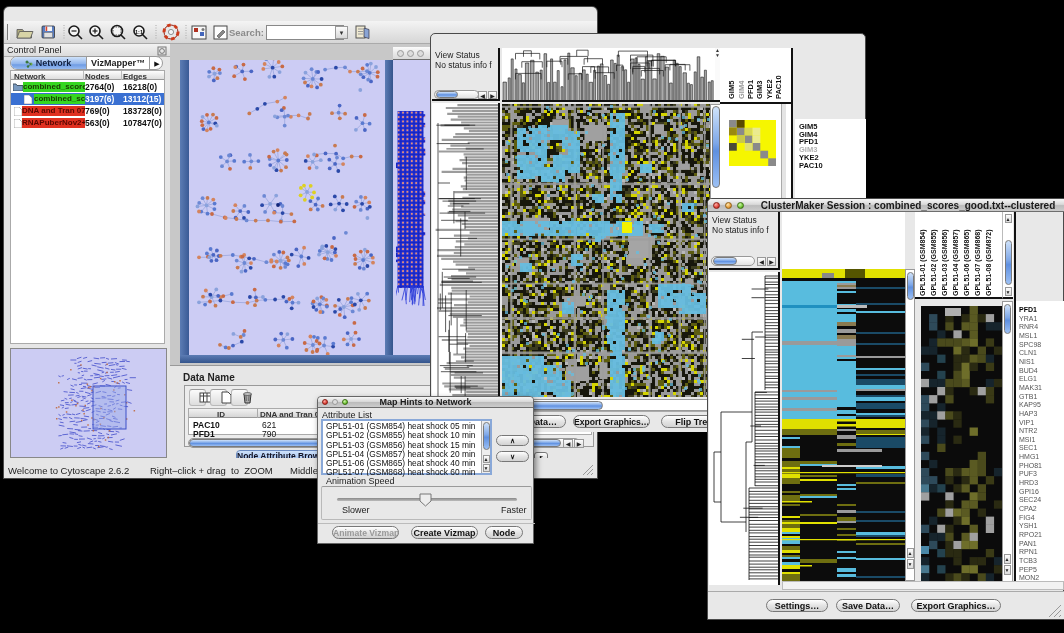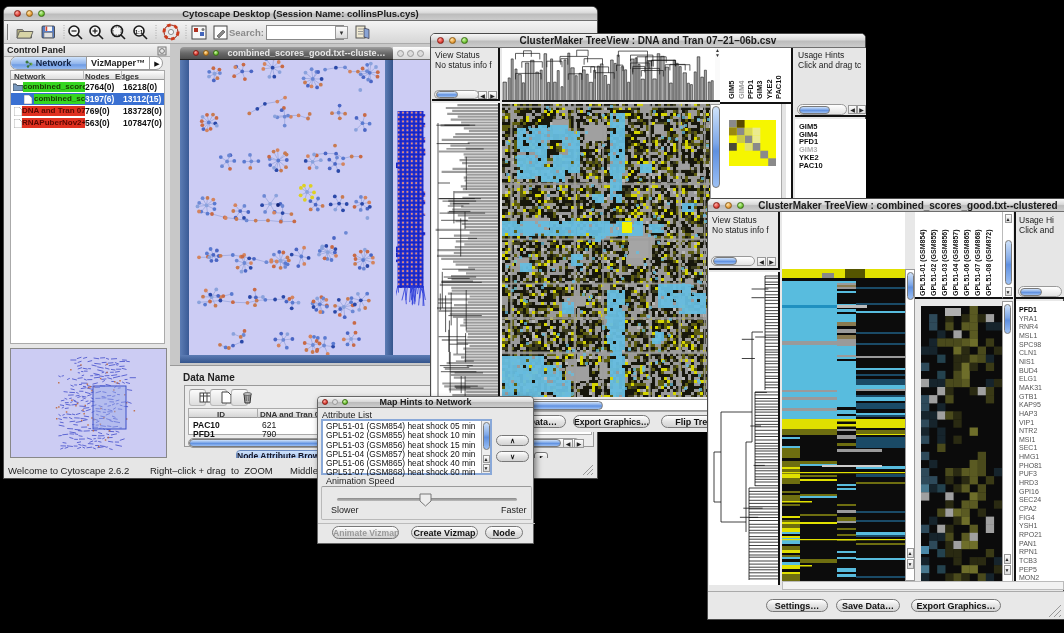--- a/index.html
+++ b/index.html
@@ -16,26 +16,20 @@
 .btn{position:absolute;white-space:nowrap;overflow:hidden;background:linear-gradient(#ffffff,#e4e4e4 50%,#d2d2d2);border:1px solid #777;border-radius:9px;font-weight:bold;color:#111;text-align:center}
 .arrbtn{position:absolute;background:linear-gradient(#fdfdfd,#dcdcdc);border:1px solid #999;font-size:6px;color:#222;text-align:center;line-height:8px}
 .etch{border:1px solid #b9b9b9;border-top-color:#9a9a9a;border-radius:3px}
 .lbl{position:absolute;white-space:nowrap}
 svg{position:absolute}
 </style></head>
 <body>
 
 <div class="ab" style="left:4px;top:7px;width:593px;height:471px;background:#e8e8e8;border-radius:5px 5px 0 0;box-shadow:0 0 0 1px #4a4a4a">
 
-  <div class="ab tb" style="left:0;top:0;width:593px;height:14px;border-radius:5px 5px 0 0">
-    <div class="tl r" style="left:10px"></div>
-      <div class="tl y" style="left:22px"></div>
-      <div class="tl g" style="left:34px"></div>
-    <div class="ttl" style="font-size:9.5px;line-height:14px">Cytoscape Desktop (Session Name: collinsPlus.cys)</div>
-  </div>
 
   <div class="ab" style="left:0;top:14px;width:593px;height:23px;background:linear-gradient(#f4f4f4,#d6d6d6);border-bottom:1px solid #aaa">
     <div class="ab" style="left:3px;top:3px;width:1px;height:16px;background:#999;border-right:2px solid #eee;border-left:1px solid #777"></div>
     <svg style="left:10px;top:2px" width="355" height="20" viewBox="0 0 355 20">
 
       <path d="M3 15 V6.5 h5.5 l1.5 2 h7.5 V15 z" fill="#b0ac80" stroke="#555" stroke-width="0.8"></path>
       <path d="M3 15 l2.5 -6.5 h13.5 l-2.5 6.5 z" fill="#d8d4a6" stroke="#555" stroke-width="0.8"></path>
 
       <rect x="28" y="3" width="12.5" height="12" rx="1" fill="#5a7ec2" stroke="#333" stroke-width="0.8"></rect>
         <rect x="31" y="3.5" width="7" height="4.5" fill="#f6f6f6"></rect>
@@ -82,21 +76,21 @@
         <rect x="2" y="2" width="9" height="12" fill="#f0ead2" stroke="#555"></rect>
         <line x1="4" y1="5" x2="9" y2="5" stroke="#999"></line>
         <line x1="4" y1="7.5" x2="9" y2="7.5" stroke="#999"></line>
         <line x1="4" y1="10" x2="9" y2="10" stroke="#999"></line>
         <path d="M10 4 l5 1.5 v9 l-5 -1.5 z" fill="#8aa4d4" stroke="#334" stroke-width="0.7"></path>
       </svg>
   </div>
 
   <div class="ab" style="left:0;top:37px;width:166px;height:414px;background:#e6e6e6">
     <div class="ab" style="left:0;top:0;width:166px;height:13px;background:linear-gradient(#f2f2f2,#dcdcdc);border-bottom:1px solid #b0b0b0">
-      <div class="lbl" style="left:3px;top:1px;font-size:9px;font-weight:bold;color:#222">Control Panel</div>
+      <div class="lbl" style="left:3px;top:1px;font-size:9px;font-weight:normal;color:#222">Control Panel</div>
       <svg style="left:153px;top:2px" width="10" height="10" viewBox="0 0 10 10">
           <rect x="1" y="1" width="8" height="8" fill="none" stroke="#777"></rect>
           <circle cx="5" cy="5" r="2.4" fill="none" stroke="#777"></circle>
         </svg>
     </div>
 
     <div class="ab" style="left:6px;top:12px;width:153px;height:14px;background:#fff;border:1px solid #9a9a9a;border-radius:7px;overflow:hidden">
       <div class="ab" style="left:0;top:0;width:76px;height:14px;background:linear-gradient(#cfe2fa,#8fb4ec 50%,#6f9ce4 55%,#a8c8f6);border-right:1px solid #9a9a9a;text-align:center;font-size:9px;font-weight:bold;line-height:13px;color:#102040"><svg style="left:14px;top:3px" width="8" height="8" viewBox="0 0 8 8">
             <circle cx="2" cy="2" r="1.5" fill="#3a7a3a"></circle>
             <circle cx="6" cy="4" r="1.5" fill="#6aaa4a"></circle>
@@ -104,21 +98,21 @@
             <path d="M2 2 L6 4 L3 6.5" stroke="#3a6a3a" stroke-width="0.7" fill="none"></path>
           </svg><span style="margin-left:10px">Network</span></div>
       <div class="ab" style="left:76px;top:0;width:63px;height:14px;border-right:1px solid #9a9a9a;text-align:center;font-size:9px;font-weight:bold;line-height:13px;color:#222">VizMapper™</div>
       <div class="ab" style="left:139px;top:0;width:14px;height:14px;text-align:center;font-size:7px;line-height:13px;color:#111">▶</div>
     </div>
 
     <div class="ab" style="left:6px;top:26px;width:155px;height:274px;background:#fff;border:1px solid #aaa">
       <div class="ab" style="left:0;top:0;width:153px;height:9px;background:linear-gradient(#fdfdfd,#dedede);border-bottom:1px solid #999;font-size:8px;font-weight:bold;color:#333">
         <span class="lbl" style="left:3px;top:0.5px">Network</span>
           <span class="lbl" style="left:74px;top:0.5px">Nodes</span>
-          <span class="lbl" style="left:104px;top:0.5px">Edges</span>
+          <span class="lbl" style="left:112px;top:0.5px">Edges</span>
         <div class="ab" style="left:72px;top:0;width:1px;height:9px;background:#bbb"></div>
           <div class="ab" style="left:110px;top:0;width:1px;height:9px;background:#bbb"></div>
       </div>
 
       <div class="ab" style="left:0;top:10px;width:153px;height:12px;font-size:8.5px;font-weight:bold">
         <svg style="left:2px;top:2px" width="10" height="8" viewBox="0 0 10 8">
             <path d="M0 8 V1 h3 l1 1.5 h6 V8 z" fill="#7a9ac0" stroke="#456"></path>
           </svg>
         <span class="lbl" style="left:12px;top:1px;width:62px;height:10px;overflow:hidden;background:#35d621;color:#1a3a00;font-size:8px">combined_scores_</span>
         <span class="lbl" style="left:74px;top:1px;color:#111">2764(0)</span>
@@ -248,26 +242,20 @@
         <rect x="0.0" y="136.6" width="2.0" height="5.7" fill="url(#bb)"></rect>
         <rect x="0.0" y="149.6" width="2.0" height="2.5" fill="url(#bb)"></rect>
         <rect x="27.0" y="38.5" width="2.2" height="3.7" fill="url(#bb)"></rect>
         <path d="M17.9 176l-1.9 13.1M11.4 176l-1.5 14.2M16.8 176l2.3 15.5M26.1 176l2.0 19.9M19.1 176l-2.9 18.0M27.0 176l2.3 14.0M20.3 176l-2.5 17.6M16.5 176l-2.0 6.9M24.1 176l2.9 7.2M22.6 176l-1.1 8.1M8.9 176l1.4 18.2M2.2 176l0.3 6.6M20.4 176l-1.7 18.3M27.5 176l-0.5 20.0M9.4 176l-3.5 14.4M1.8 176l-2.6 11.7M17.5 176l-2.9 6.6M24.4 176l-1.8 19.4M25.2 176l-1.4 12.4M15.0 176l0.5 14.3M16.1 176l0.3 19.2M14.7 176l-1.0 16.1" stroke="#2838d8" stroke-width="0.8" fill="none"></path>
       </svg>
     </div>
   <div class="ab" style="left:0;top:308px;width:37px;height:8px;background:linear-gradient(#5c7cb4,#34548c)"></div>
 </div>
 
 <div class="ab" style="left:180px;top:47px;width:213px;height:316px">
-  <div class="ab tb" style="left:0;top:0;width:213px;height:13px;background:linear-gradient(#9e9e9e,#6a6a6a 50%,#4e4e4e);border-radius:4px 4px 0 0;border-bottom:1px solid #222">
-    <div class="tl r" style="left:13px;width:6px;height:6px;margin-top:-3px"></div>
-      <div class="tl y" style="left:23px;width:6px;height:6px;margin-top:-3px"></div>
-      <div class="tl g" style="left:33px;width:6px;height:6px;margin-top:-3px"></div>
-    <div class="ttl" style="font-size:9px;line-height:13px;color:#e8e8e8;padding-left:40px">combined_scores_good.txt--cluste…</div>
-  </div>
   <div class="ab" style="left:0;top:13px;width:9px;height:295px;background:linear-gradient(90deg,#5c7cb4,#3a5a96)"></div>
   <div class="ab" style="left:205px;top:13px;width:8px;height:295px;background:linear-gradient(90deg,#5c7cb4,#34548c)"></div>
   <div class="ab" style="left:0;top:308px;width:213px;height:8px;background:linear-gradient(#5c7cb4,#34548c)"></div>
   <div class="ab" style="left:9px;top:13px;width:196px;height:295px;background:#ccccf4;overflow:hidden">
     <svg width="196" height="295" viewBox="0 0 196 295" style="position:absolute;left:0;top:0">
         <path d="M25.6 13.7L30.9 13.1M25.6 13.7L28.4 18.2M25.6 13.7L24.8 20.4M25.6 13.7L20.0 16.6M25.6 13.7L20.2 11.8M25.6 13.7L24.4 8.2M25.6 13.7L30.4 9.6M53.2 11.4L62.3 11.3M53.2 11.4L55.9 19.1M53.2 11.4L45.2 16.2M53.2 11.4L47.2 6.6M53.2 11.4L54.5 4.6M83.6 7.7L93.3 6.4M83.6 7.7L90.6 12.1M83.6 7.7L85.3 16.7M83.6 7.7L80.4 16.8M83.6 7.7L74.3 8.9M83.6 7.7L75.6 4.0M83.6 7.7L77.2 -0.9M83.6 7.7L84.7 -1.6M83.6 7.7L89.7 2.0M123.8 18.9L132.6 19.0M123.8 18.9L131.8 24.7M123.8 18.9L128.1 27.4M123.8 18.9L122.5 26.4M123.8 18.9L118.9 25.7M123.8 18.9L116.0 22.5M123.8 18.9L114.6 18.3M123.8 18.9L116.5 12.7M123.8 18.9L122.6 9.2M123.8 18.9L127.4 11.8M123.8 18.9L129.2 12.0M136.1 9.6L146.9 7.7M146.9 7.7L156.0 7.3M156.0 7.3L161.0 11.6M161.0 11.6L168.9 11.6M168.9 11.6L178.1 11.2M180.7 12.8L188.8 12.2M180.7 12.8L188.5 16.7M180.7 12.8L182.0 21.4M180.7 12.8L179.2 19.7M180.7 12.8L174.4 17.2M180.7 12.8L171.7 14.3M180.7 12.8L173.6 8.5M180.7 12.8L178.2 4.8M180.7 12.8L181.8 3.6M180.7 12.8L187.0 7.0M19.8 62.4L26.3 63.3M19.8 62.4L27.8 65.7M19.8 62.4L21.6 68.8M19.8 62.4L17.9 70.3M19.8 62.4L14.4 69.1M19.8 62.4L13.3 65.2M19.8 62.4L12.8 61.2M19.8 62.4L13.6 56.8M19.8 62.4L18.0 54.8M19.8 62.4L24.0 54.6M19.8 62.4L27.5 57.9M60.3 53.4L68.3 48.8M68.3 48.8L75.9 43.8M75.9 43.8L88.3 41.6M88.3 41.6L96.1 37.6M95.7 56.7L101.9 56.8M95.7 56.7L95.7 65.6M95.7 56.7L88.3 57.3M95.7 56.7L94.9 47.9M120.7 53.9L119.0 58.5M119.0 58.5L109.6 55.4M109.6 55.4L99.0 55.6M99.0 55.6L85.9 56.3M149.6 52.7L156.1 53.7M149.6 52.7L150.8 58.3M149.6 52.7L143.0 53.2M149.6 52.7L150.6 45.6M173.5 63.2L180.6 63.7M173.5 63.2L175.9 70.0M173.5 63.2L166.9 69.8M173.5 63.2L167.5 57.9M173.5 63.2L175.8 55.0M38.1 101.4L45.3 100.9M38.1 101.4L41.0 108.8M38.1 101.4L33.0 106.2M38.1 101.4L31.8 97.1M38.1 101.4L41.4 95.2M62.3 101.3L69.4 101.1M62.3 101.3L61.3 107.9M62.3 101.3L55.2 101.7M62.3 101.3L61.0 94.9M89.3 100.5L97.8 100.0M89.3 100.5L97.0 107.2M89.3 100.5L92.1 110.6M89.3 100.5L87.5 110.2M89.3 100.5L85.0 107.8M89.3 100.5L81.2 105.1M89.3 100.5L80.7 99.1M89.3 100.5L80.1 96.7M89.3 100.5L84.6 91.6M89.3 100.5L88.6 90.1M89.3 100.5L96.1 93.2M89.3 100.5L97.6 94.6M123.6 101.8L131.8 100.2M123.6 101.8L127.7 107.6M123.6 101.8L120.5 108.1M123.6 101.8L116.7 100.9M123.6 101.8L118.9 96.1M123.6 101.8L127.7 95.4M146.1 103.9L154.1 104.1M146.1 103.9L149.3 111.0M146.1 103.9L140.7 108.4M146.1 103.9L140.3 99.7M146.1 103.9L148.0 97.6M171.7 96.6L162.7 96.5M162.7 96.5L154.2 98.3M154.2 98.3L147.1 93.7M147.1 93.7L136.5 93.4M136.5 93.4L125.1 94.5M17.6 145.4L25.6 143.6M17.6 145.4L25.4 149.1M17.6 145.4L18.5 153.7M17.6 145.4L12.2 151.6M17.6 145.4L8.5 146.4M17.6 145.4L10.2 142.9M17.6 145.4L13.6 138.2M17.6 145.4L18.5 137.9M17.6 145.4L24.3 139.6M51.2 151.1L59.3 152.0M51.2 151.1L55.0 157.9M51.2 151.1L46.6 157.7M51.2 151.1L44.3 151.0M51.2 151.1L46.3 145.2M51.2 151.1L55.4 145.9M81.1 143.9L91.4 143.9M81.1 143.9L85.6 151.9M81.1 143.9L76.1 151.9M81.1 143.9L73.1 145.2M81.1 143.9L75.2 135.9M81.1 143.9L87.2 135.6M93.6 153.1L102.4 154.1M93.6 153.1L92.2 160.4M93.6 153.1L85.1 152.7M93.6 153.1L93.5 146.0M126.6 144.7L133.6 145.9M126.6 144.7L128.8 149.5M126.6 144.7L121.7 149.4M126.6 144.7L121.4 141.1M126.6 144.7L129.1 138.5M150.1 143.6L157.7 144.0M150.1 143.6L154.0 150.3M150.1 143.6L146.3 149.6M150.1 143.6L141.7 144.4M150.1 143.6L145.8 136.4M150.1 143.6L153.5 136.9M173.1 143.8L180.2 142.4M173.1 143.8L178.4 148.7M173.1 143.8L171.7 149.9M173.1 143.8L165.5 146.8M173.1 143.8L167.2 141.7M173.1 143.8L171.9 136.9M173.1 143.8L176.4 137.6M24.3 194.8L29.8 196.0M24.3 194.8L27.5 200.2M24.3 194.8L22.4 200.8M24.3 194.8L18.9 196.7M24.3 194.8L17.9 193.4M24.3 194.8L21.6 189.0M24.3 194.8L27.9 190.5M55.4 203.0L62.0 203.1M55.4 203.0L61.7 207.8M55.4 203.0L56.5 210.8M55.4 203.0L52.5 211.7M55.4 203.0L48.6 207.6M55.4 203.0L47.7 200.6M55.4 203.0L51.9 196.7M55.4 203.0L55.2 194.9M55.4 203.0L60.2 198.3M91.5 200.7L99.8 200.4M91.5 200.7L98.6 204.3M91.5 200.7L96.2 206.9M91.5 200.7L91.6 207.8M91.5 200.7L84.8 206.4M91.5 200.7L82.3 201.7M91.5 200.7L82.3 200.1M91.5 200.7L84.9 194.6M91.5 200.7L90.3 191.9M91.5 200.7L94.3 192.5M91.5 200.7L98.4 197.5M112.3 196.5L119.6 197.9M112.3 196.5L115.3 203.9M112.3 196.5L109.3 206.1M112.3 196.5L102.7 194.6M112.3 196.5L107.4 189.4M112.3 196.5L115.1 187.7M138.7 192.2L145.9 192.4M138.7 192.2L147.0 195.8M138.7 192.2L142.5 200.0M138.7 192.2L138.4 198.9M138.7 192.2L135.6 198.3M138.7 192.2L130.0 194.6M138.7 192.2L130.8 190.9M138.7 192.2L132.9 188.4M138.7 192.2L133.3 186.3M138.7 192.2L137.3 185.9M138.7 192.2L143.1 187.0M138.7 192.2L146.4 189.1M174.7 199.4L183.8 197.7M174.7 199.4L184.0 202.7M174.7 199.4L178.4 206.0M174.7 199.4L174.8 208.7M174.7 199.4L170.7 207.8M174.7 199.4L166.1 203.9M174.7 199.4L166.5 199.0M174.7 199.4L165.6 195.3M174.7 199.4L171.8 191.6M174.7 199.4L175.9 189.7M174.7 199.4L178.5 191.6M174.7 199.4L182.1 195.1M22.7 237.1L31.7 237.2M22.7 237.1L26.5 245.7M22.7 237.1L16.1 244.6M22.7 237.1L14.0 236.7M22.7 237.1L16.8 230.5M22.7 237.1L27.3 229.4M42.7 234.0L34.3 236.1M34.3 236.1L29.2 235.8M29.2 235.8L21.3 234.7M66.9 237.5L73.9 237.0M66.9 237.5L66.0 245.2M66.9 237.5L60.9 237.0M66.9 237.5L65.7 229.6M103.5 242.7L109.5 242.7M103.5 242.7L102.7 248.3M103.5 242.7L97.4 241.6M103.5 242.7L103.4 237.3M130.8 244.3L137.8 245.4M130.8 244.3L137.9 246.6M130.8 244.3L133.6 252.1M130.8 244.3L131.3 252.0M130.8 244.3L127.3 249.8M130.8 244.3L124.5 247.0M130.8 244.3L123.6 243.4M130.8 244.3L124.5 241.4M130.8 244.3L128.2 238.4M130.8 244.3L132.4 237.1M130.8 244.3L134.4 238.5M130.8 244.3L137.3 239.8M154.8 247.0L163.7 245.3M154.8 247.0L163.7 251.4M154.8 247.0L155.7 257.2M154.8 247.0L150.8 254.9M154.8 247.0L146.0 251.8M154.8 247.0L146.1 245.8M154.8 247.0L149.8 239.8M154.8 247.0L158.9 238.8M154.8 247.0L162.1 242.2M171.8 240.3L179.8 240.6M171.8 240.3L176.2 248.0M171.8 240.3L170.2 249.8M171.8 240.3L165.8 244.5M171.8 240.3L162.5 238.1M171.8 240.3L168.9 233.8M171.8 240.3L178.2 233.7M31.0 284.8L36.7 287.4M36.7 287.4L39.8 288.0M39.8 288.0L44.0 285.6M44.0 285.6L52.8 281.7M54.7 275.0L55.5 270.9M55.5 270.9L51.7 276.9M51.7 276.9L44.4 273.9M94.3 279.9L103.4 279.0M94.3 279.9L97.8 287.7M94.3 279.9L89.7 285.5M94.3 279.9L86.3 279.5M94.3 279.9L92.2 273.6M94.3 279.9L98.4 274.1M123.9 285.0L130.5 283.5M123.9 285.0L127.9 291.1M123.9 285.0L123.6 292.0M123.9 285.0L117.4 290.0M123.9 285.0L115.7 283.0M123.9 285.0L121.4 276.5M123.9 285.0L128.8 277.9M135.1 285.5L144.1 286.6M135.1 285.5L138.7 293.8M135.1 285.5L128.3 289.7M135.1 285.5L127.7 281.0M135.1 285.5L136.0 277.9M162.1 278.9L170.0 279.1M162.1 278.9L164.7 285.1M162.1 278.9L158.5 284.4M162.1 278.9L154.8 279.4M162.1 278.9L158.6 273.1M162.1 278.9L166.5 272.7M10.0 151.5L23.0 154.0M23.0 154.0L35.8 157.4M35.8 157.4L47.5 159.0M47.5 159.0L57.6 160.4M57.6 160.4L66.7 160.6M66.7 160.6L79.0 160.4M79.0 160.4L91.8 161.7M91.8 161.7L105.3 161.4M10.0 197.3L20.4 197.2M20.4 197.2L31.6 195.8M31.6 195.8L43.8 195.0M43.8 195.0L53.4 196.7M53.4 196.7L65.0 198.8M65.0 198.8L77.4 202.2M77.4 202.2L87.7 201.5M87.7 201.5L96.4 203.2M10.0 242.3L21.0 241.5M21.0 241.5L31.4 240.5M31.4 240.5L43.9 242.2M43.9 242.2L58.5 242.8M58.5 242.8L67.7 240.6M67.7 240.6L76.3 239.8M76.3 239.8L86.1 239.5M86.1 239.5L100.4 239.0M118.0 132.0L125.0 132.4M118.0 132.0L123.2 137.4M118.0 132.0L115.8 139.8M118.0 132.0L111.6 135.3M118.0 132.0L111.9 127.9M118.0 132.0L115.0 125.6M118.0 132.0L121.7 125.8" stroke="#92a0da" stroke-width="0.75" fill="none" opacity="0.9"></path>
         <circle cx="25.6" cy="13.7" r="1.9" fill="#8aa2dc"></circle>
         <circle cx="30.9" cy="13.1" r="1.9" fill="#6c88d4"></circle>
         <circle cx="28.4" cy="18.2" r="1.9" fill="#c87a50"></circle>
         <circle cx="24.8" cy="20.4" r="1.9" fill="#4a66c4"></circle>
@@ -653,26 +641,20 @@
         <circle cx="144.3" cy="283.6" r="1.9" fill="#5a7ad0"></circle>
         <circle cx="178.4" cy="158.0" r="1.9" fill="#8aa2dc"></circle>
         <circle cx="145.0" cy="178.0" r="1.9" fill="#4a66c4"></circle>
         <circle cx="146.0" cy="85.6" r="1.9" fill="#c87a50"></circle>
         <circle cx="89.0" cy="145.0" r="1.9" fill="#12267a"></circle>
       </svg>
   </div>
 </div>
 
 <div class="ab" style="left:430px;top:33px;width:436px;height:399px;background:#e8e8e8;border:1px solid #4a4a4a;border-radius:5px 5px 0 0">
-  <div class="ab tb" style="left:0;top:0;width:434px;height:14px;border-radius:4px 4px 0 0">
-    <div class="tl r" style="left:6px"></div>
-      <div class="tl y" style="left:18px"></div>
-      <div class="tl g" style="left:30px"></div>
-    <div class="ttl" style="font-size:10px;line-height:14px">ClusterMaker TreeView : DNA and Tran 07–21–06b.csv</div>
-  </div>
 
   <div class="ab" style="left:1px;top:14px;width:68px;height:53px;background:#e8e8e8;border-right:2px solid #111;border-bottom:2px solid #111">
     <div class="lbl" style="left:3px;top:2px;font-size:8.5px;color:#222">View Status</div>
     <div class="lbl" style="left:3px;top:12px;font-size:8.5px;color:#222">No status info f</div>
     <div class="ab sbtrack" style="left:2px;top:42px;width:45px;height:9px"></div>
     <div class="ab pill" style="left:4px;top:43px;width:22px;height:7px"></div>
     <div class="ab arrbtn" style="left:46px;top:43px;width:9px;height:8px">◀</div>
     <div class="ab arrbtn" style="left:56px;top:43px;width:9px;height:8px">▶</div>
   </div>
 
@@ -768,28 +750,20 @@
           <rect x="15.7" y="7.7" width="7.8" height="7.7" fill="#d8d855"></rect>
           <rect x="23.5" y="7.7" width="7.8" height="7.7" fill="#eaea90"></rect>
           <rect x="7.8" y="15.3" width="7.8" height="7.7" fill="#c8c84a"></rect>
           <rect x="23.5" y="15.3" width="7.8" height="7.7" fill="#eaea90"></rect>
           <rect x="0.0" y="23.0" width="7.8" height="7.7" fill="#4a4a3a"></rect>
           <rect x="15.7" y="23.0" width="7.8" height="7.7" fill="#e0e070"></rect>
         </svg>
       </div>
   </div>
 
-  <div class="ab" style="left:364px;top:14px;width:71px;height:69px;background:#e6e6e6;border-bottom:2px solid #111">
-    <div class="lbl" style="left:3px;top:2px;font-size:8.5px;color:#222">Usage Hints</div>
-    <div class="lbl" style="left:3px;top:12px;font-size:8.5px;color:#222">Click and drag tc</div>
-    <div class="ab sbtrack" style="left:2px;top:56px;width:50px;height:11px"></div>
-    <div class="ab pill" style="left:4px;top:57.5px;width:31px;height:8px"></div>
-    <div class="ab arrbtn" style="left:53px;top:57px;width:9px;height:9px">◀</div>
-    <div class="ab arrbtn" style="left:62px;top:57px;width:9px;height:9px">▶</div>
-  </div>
 
   <div class="ab" style="left:364px;top:85px;width:71px;height:314px;background:#fff;font-size:7.5px;font-weight:bold;color:#111">
     <div class="lbl" style="left:4px;top:3px">GIM5</div>
     <div class="lbl" style="left:4px;top:10.7px">GIM4</div>
     <div class="lbl" style="left:4px;top:18.4px">PFD1</div>
     <div class="lbl" style="left:4px;top:26.1px;color:#b0b0b0">GIM3</div>
     <div class="lbl" style="left:4px;top:33.8px">YKE2</div>
     <div class="lbl" style="left:4px;top:41.5px">PAC10</div>
   </div>
 
@@ -798,21 +772,21 @@
     <div class="btn" style="left:142px;top:3px;width:77px;height:13px;font-size:8.6px;line-height:12px">Export Graphics…</div>
     <div class="btn" style="left:230px;top:3px;width:80px;height:13px;font-size:9px;line-height:12px">Flip Tree No</div>
   </div>
 </div>
 
 <div class="ab" style="left:707px;top:198px;width:357px;height:422px;background:#e8e8e8;border:1px solid #4a4a4a;border-radius:5px 0 0 0">
   <div class="ab tb" style="left:0;top:0;width:356px;height:13px;border-radius:4px 0 0 0">
     <div class="tl r" style="left:5px"></div>
       <div class="tl y" style="left:17px"></div>
       <div class="tl g" style="left:29px"></div>
-    <div class="ttl" style="font-size:10px;line-height:13px;padding-left:44px">ClusterMaker TreeView : combined_scores_good.txt--clustered</div>
+    <div class="ttl" style="font-size:10px;line-height:13px;padding-left:44px">ClusterMaker Session : combined_scores_good.txt--clustered</div>
   </div>
 
   <div class="ab" style="left:1px;top:13px;width:71px;height:58px;background:#e8e8e8;border-right:2px solid #111;border-bottom:2px solid #111">
     <div class="lbl" style="left:3px;top:3px;font-size:8.5px;color:#222">View Status</div>
     <div class="lbl" style="left:3px;top:13px;font-size:8.5px;color:#222">No status info f</div>
     <div class="ab sbtrack" style="left:2px;top:44px;width:44px;height:10px"></div>
     <div class="ab pill" style="left:4px;top:45px;width:24px;height:8px"></div>
     <div class="ab arrbtn" style="left:48px;top:45px;width:9px;height:9px">◀</div>
     <div class="ab arrbtn" style="left:58px;top:45px;width:9px;height:9px">▶</div>
   </div>
@@ -1228,26 +1202,20 @@
       </svg>
   </div>
 
   <div class="ab" style="left:294px;top:102px;width:11px;height:284px;background:#fff;border:1px solid #999">
     <div class="ab pill" style="left:0.5px;top:2px;width:7px;height:30px"></div>
     <div class="ab arrbtn" style="left:0.5px;top:252px;width:7px;height:10px;line-height:9px;font-size:5px">▲</div>
     <div class="ab arrbtn" style="left:0.5px;top:263px;width:7px;height:10px;line-height:9px;font-size:5px">▼</div>
   </div>
   <div class="ab" style="left:306px;top:13px;width:2px;height:373px;background:#111"></div>
 
-  <div class="ab" style="left:308px;top:13px;width:48px;height:87px;background:#e6e6e6;border-bottom:2px solid #111">
-    <div class="lbl" style="left:3px;top:3px;font-size:8.5px;color:#222">Usage Hi</div>
-    <div class="lbl" style="left:3px;top:13px;font-size:8.5px;color:#222">Click and</div>
-    <div class="ab sbtrack" style="left:2px;top:74px;width:44px;height:11px"></div>
-    <div class="ab pill" style="left:4px;top:75.5px;width:22px;height:8px"></div>
-  </div>
 
   <div class="ab" style="left:308px;top:102px;width:48px;height:284px;background:#fff;font-size:7px;color:#555">
     <div class="lbl" style="left:3px;top:5px;color:#000;font-weight:bold">PFD1</div>
     <div class="lbl" style="left:3px;top:13.7px">YRA1</div>
       <div class="lbl" style="left:3px;top:22.3px">RNR4</div>
       <div class="lbl" style="left:3px;top:31.0px">MSL1</div>
       <div class="lbl" style="left:3px;top:39.6px">SPC98</div>
       <div class="lbl" style="left:3px;top:48.2px">CLN1</div>
       <div class="lbl" style="left:3px;top:56.9px">NIS1</div>
       <div class="lbl" style="left:3px;top:65.6px">BUD4</div>
@@ -1306,19 +1274,19 @@
     </div>
   </div>
   <div class="btn" style="left:178px;top:38px;width:33px;height:11px;font-size:7px;line-height:10px">∧</div>
   <div class="btn" style="left:178px;top:54px;width:33px;height:11px;font-size:7px;line-height:10px">∨</div>
   <div class="ab etch" style="left:3px;top:89px;width:211px;height:34px;border-radius:2px"></div>
   <div class="lbl" style="left:6px;top:79px;font-size:9px;color:#222;background:#e8e8e8;padding:0 2px">Animation Speed</div>
   <div class="ab" style="left:19px;top:101px;width:180px;height:3px;background:linear-gradient(#888,#bbb);border-radius:2px"></div>
   <svg style="left:101px;top:96px" width="13" height="14" viewBox="0 0 13 14">
       <path d="M1 1 h11 v7 l-5.5 5 L1 8 z" fill="#ededed" stroke="#777"></path>
     </svg>
-  <div class="lbl" style="left:13px;top:108px;font-size:9px;color:#222">Slower</div>
+  <div class="lbl" style="left:24px;top:108px;font-size:9px;color:#222">Slower</div>
   <div class="lbl" style="left:183px;top:108px;font-size:9px;color:#222">Faster</div>
   <div class="ab" style="left:0;top:126px;width:217px;height:1px;background:#bbb"></div>
   <div class="btn" style="left:14px;top:129px;width:67px;height:13px;font-size:8.6px;line-height:12px;color:#999">Animate Vizmap</div>
   <div class="btn" style="left:93px;top:129px;width:67px;height:13px;font-size:9px;line-height:12px">Create Vizmap</div>
   <div class="btn" style="left:167px;top:129px;width:38px;height:13px;font-size:9px;line-height:12px">Node</div>
 </div>
 
 </body></html>

